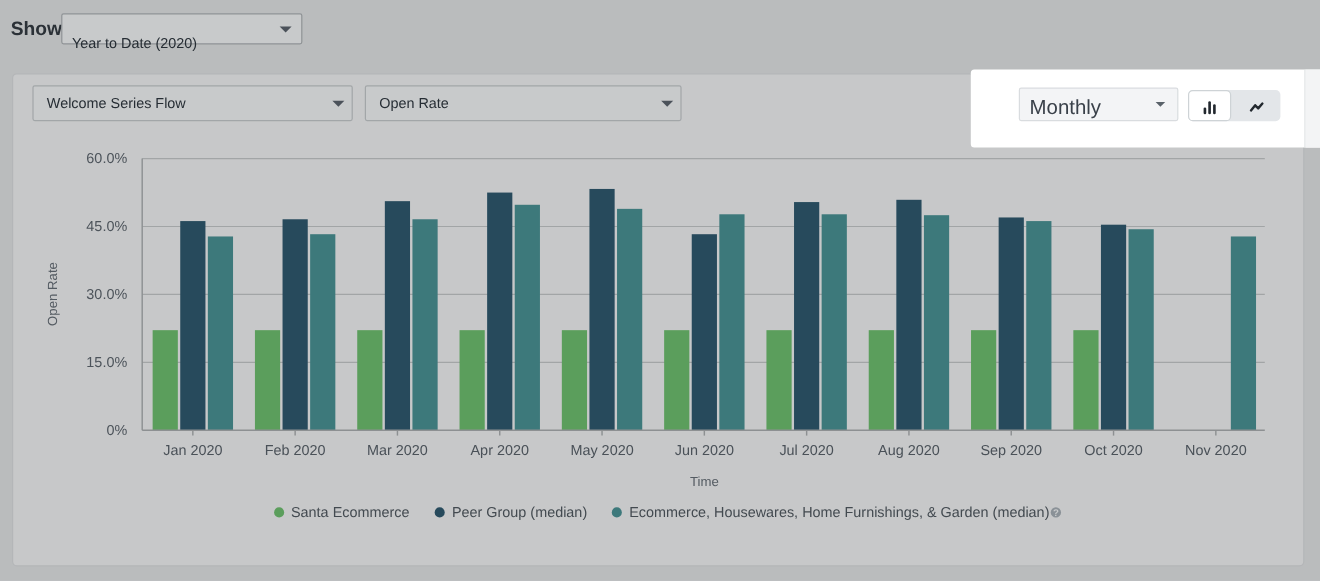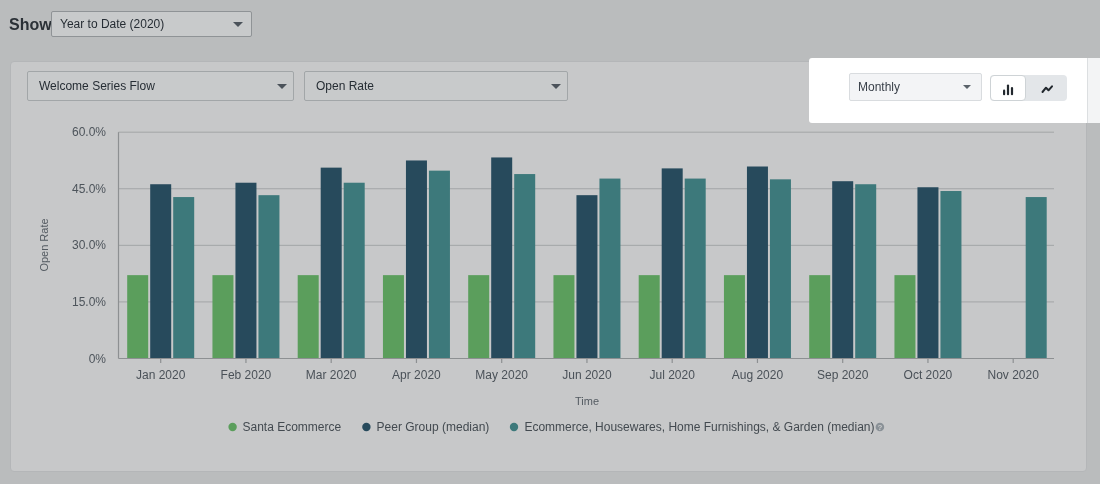--- a/index.html
+++ b/index.html
@@ -17,30 +17,30 @@
   .card{left:10px;top:61px;width:1075px;height:409px;background:#c7c8c9;
         border:1px solid #b4b6b8;border-radius:4px;}
   .cdd{position:absolute;background:#c8cacb;border:1px solid #a2a6a8;border-radius:2px;height:28px;text-align:center;}
   .cdd .t{position:absolute;left:11px;top:7px;font-size:12px;color:#262d34;}
   
   .spot{left:809px;top:58px;width:291px;height:65px;background:#ffffff;border-radius:3px 0 0 3px;}
   .spot .cline{position:absolute;left:278px;top:0;width:1px;height:65px;background:#dcdfe1;}
   .spot .pbg{position:absolute;left:279px;top:0;width:12px;height:65px;background:#f3f4f5;}
   .mdd{left:849px;top:73px;width:131px;height:26px;background:#f3f4f6;
        border:1px solid #d9dcdf;border-radius:2px;}
-  .mdd .t{position:absolute;left:10px;top:6px;font-size:12px;color:#3a414a;}
+  .mdd .t{position:absolute;left:10px;top:6px;font-size:17px;color:#3a414a;}
   .tgroup{left:990px;top:75px;width:77px;height:26px;background:#e3e6e9;border-radius:4px;}
   .tactive{position:absolute;left:0;top:0;width:34px;height:24px;background:#ffffff;
            border:1px solid #ced3d6;border-radius:4px;}
 </style>
 </head>
 <body>
   <div class="abs showlbl">Show:</div>
   <div class="abs topdd">
-    <div class="t" style="left:8px;">Year to Date (2020)</div>
+    <div class="t" style="left:8px;margin-top:12px;">Year to Date (2020)</div>
     <div class="caret" style="left:181px;top:10px;border-top:5px solid #4b525a;"></div>
   </div>
 
   <div class="abs card"></div>
 
   <div class="abs cdd" style="left:27px;top:71px;width:265px;">
     <div class="t">Welcome Series Flow</div>
     <div class="caret" style="left:249px;top:12px;border-top:5px solid #4b525a;"></div>
   </div>
   <div class="abs cdd" style="left:304px;top:71px;width:262px;">

